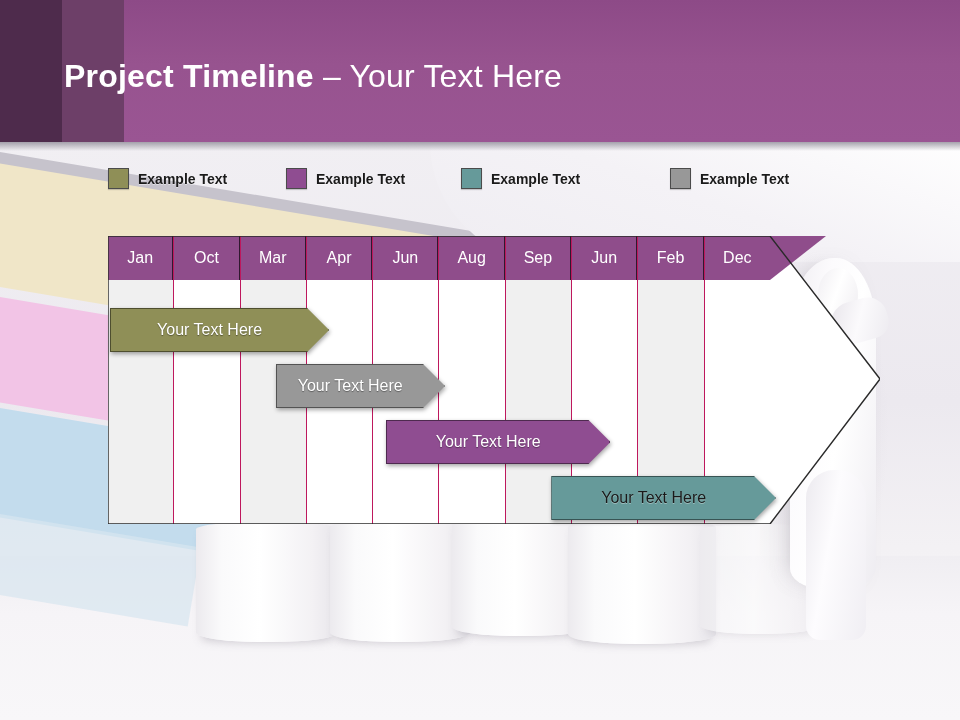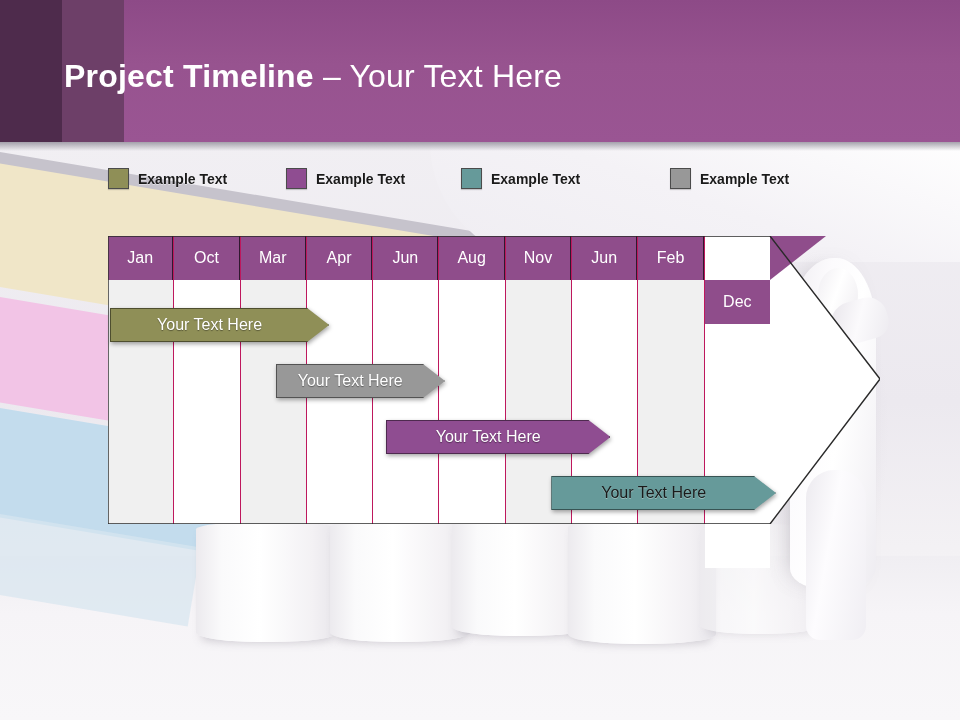--- a/index.html
+++ b/index.html
@@ -144,32 +144,32 @@
     border-right:1px solid #be185d;box-sizing:border-box;
   }
   .col:last-child{border-right:none;}
   .col.shade .col-body{background:#f0f0f0;}
   .col-head{
     height:44px;background:#8f4d8b;
     border-right:1px solid #30182f;box-sizing:border-box;
     display:flex;align-items:center;justify-content:center;
     color:#ffffff;font-size:16px;
   }
-  .col:last-child .col-head{border-right:none;margin-top:44px;}
+  .col:last-child .col-head{border-right:none;}
   .col-body{height:244px;background:#ffffff;}
   .head-tri{
     position:absolute;left:662px;top:0;width:0;height:0;
     border-left:56px solid #8f4d8b;
     border-bottom:44px solid transparent;
   }
 
   
   .bars{position:absolute;left:0;top:44px;width:772px;height:244px;}
   .bar{
-    position:absolute;height:34px;display:flex;align-items:center;
+    position:absolute;height:44px;display:flex;align-items:center;
     filter:drop-shadow(1px 2px 2px rgba(0,0,0,.35));
   }
   .bar-shape{
     position:absolute;inset:0;
     clip-path:polygon(0 0, calc(100% - 22px) 0, 100% 50%, calc(100% - 22px) 100%, 0 100%);
     border:1px solid rgba(0,0,0,.45);
     box-sizing:border-box;
   }
   .bar-label{
     position:relative;z-index:2;width:100%;text-align:center;
@@ -254,21 +254,21 @@
         </div>
         <div class="col">
           <div class="col-head">Jun</div>
           <div class="col-body"></div>
         </div>
         <div class="col">
           <div class="col-head">Aug</div>
           <div class="col-body"></div>
         </div>
         <div class="col shade">
-          <div class="col-head">Nov</div>
+          <div class="col-head">Sep</div>
           <div class="col-body"></div>
         </div>
         <div class="col">
           <div class="col-head">Jun</div>
           <div class="col-body"></div>
         </div>
         <div class="col shade">
           <div class="col-head">Feb</div>
           <div class="col-body"></div>
         </div>

